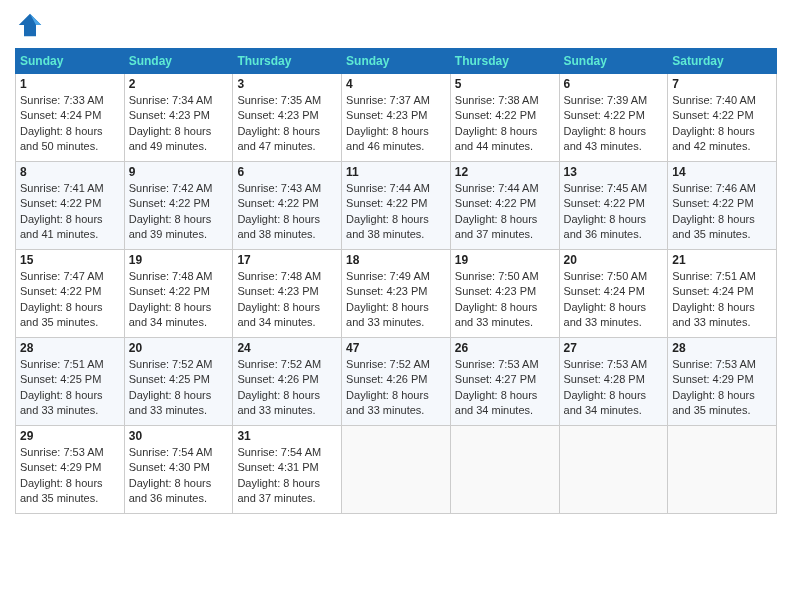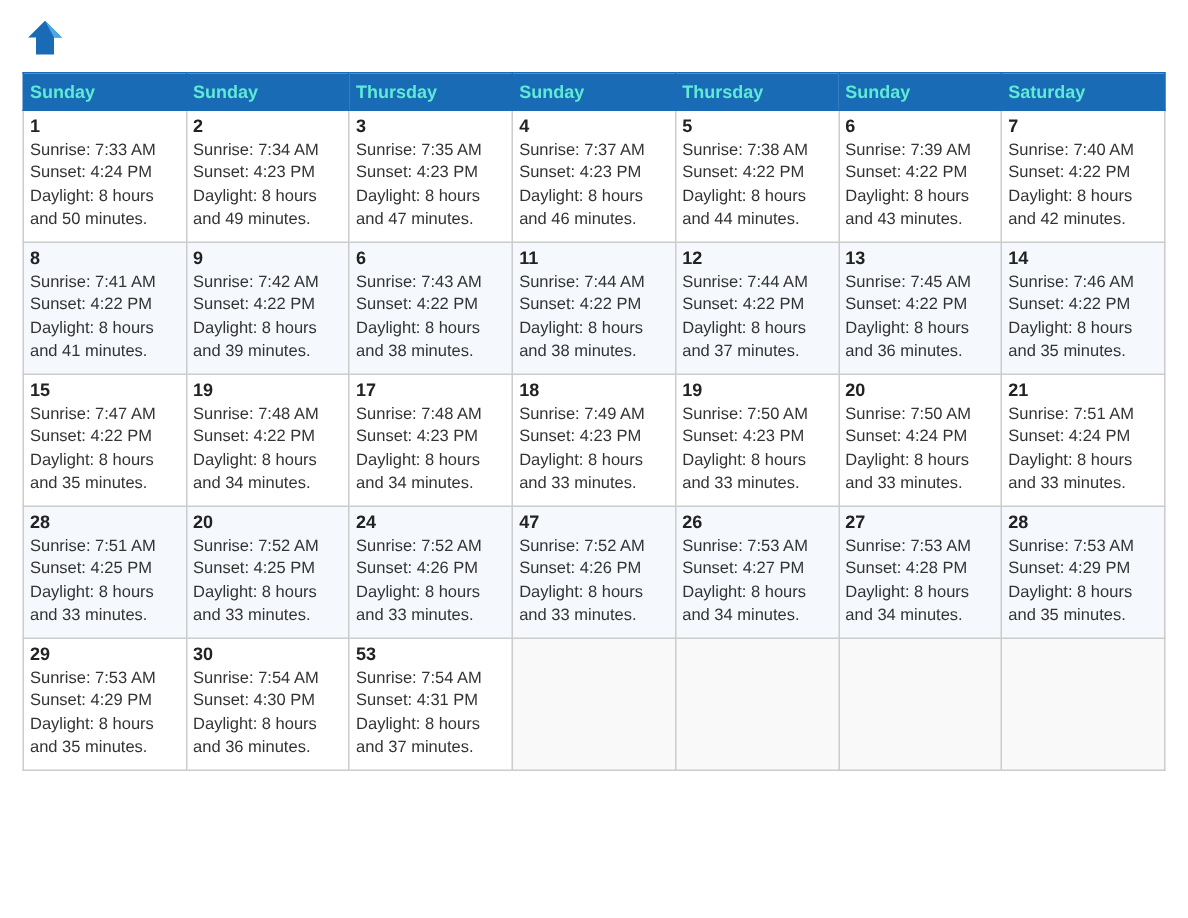--- a/index.html
+++ b/index.html
@@ -195,21 +195,21 @@
           <td><span class="day-num">27</span>
 <span class="day-info">Sunrise: 7:53 AM<br>Sunset: 4:28 PM<br>Daylight: 8 hours and 34 minutes.</span></td>
           <td><span class="day-num">28</span>
 <span class="day-info">Sunrise: 7:53 AM<br>Sunset: 4:29 PM<br>Daylight: 8 hours and 35 minutes.</span></td>
         </tr>
         <tr>
           <td><span class="day-num">29</span>
 <span class="day-info">Sunrise: 7:53 AM<br>Sunset: 4:29 PM<br>Daylight: 8 hours and 35 minutes.</span></td>
           <td><span class="day-num">30</span>
 <span class="day-info">Sunrise: 7:54 AM<br>Sunset: 4:30 PM<br>Daylight: 8 hours and 36 minutes.</span></td>
-          <td><span class="day-num">53</span>
+          <td><span class="day-num">31</span>
 <span class="day-info">Sunrise: 7:54 AM<br>Sunset: 4:31 PM<br>Daylight: 8 hours and 37 minutes.</span></td>
           <td class="empty-cell"></td>
           <td class="empty-cell"></td>
           <td class="empty-cell"></td>
           <td class="empty-cell"></td>
         </tr>
       </tbody>
   </table>
 </div>
 

